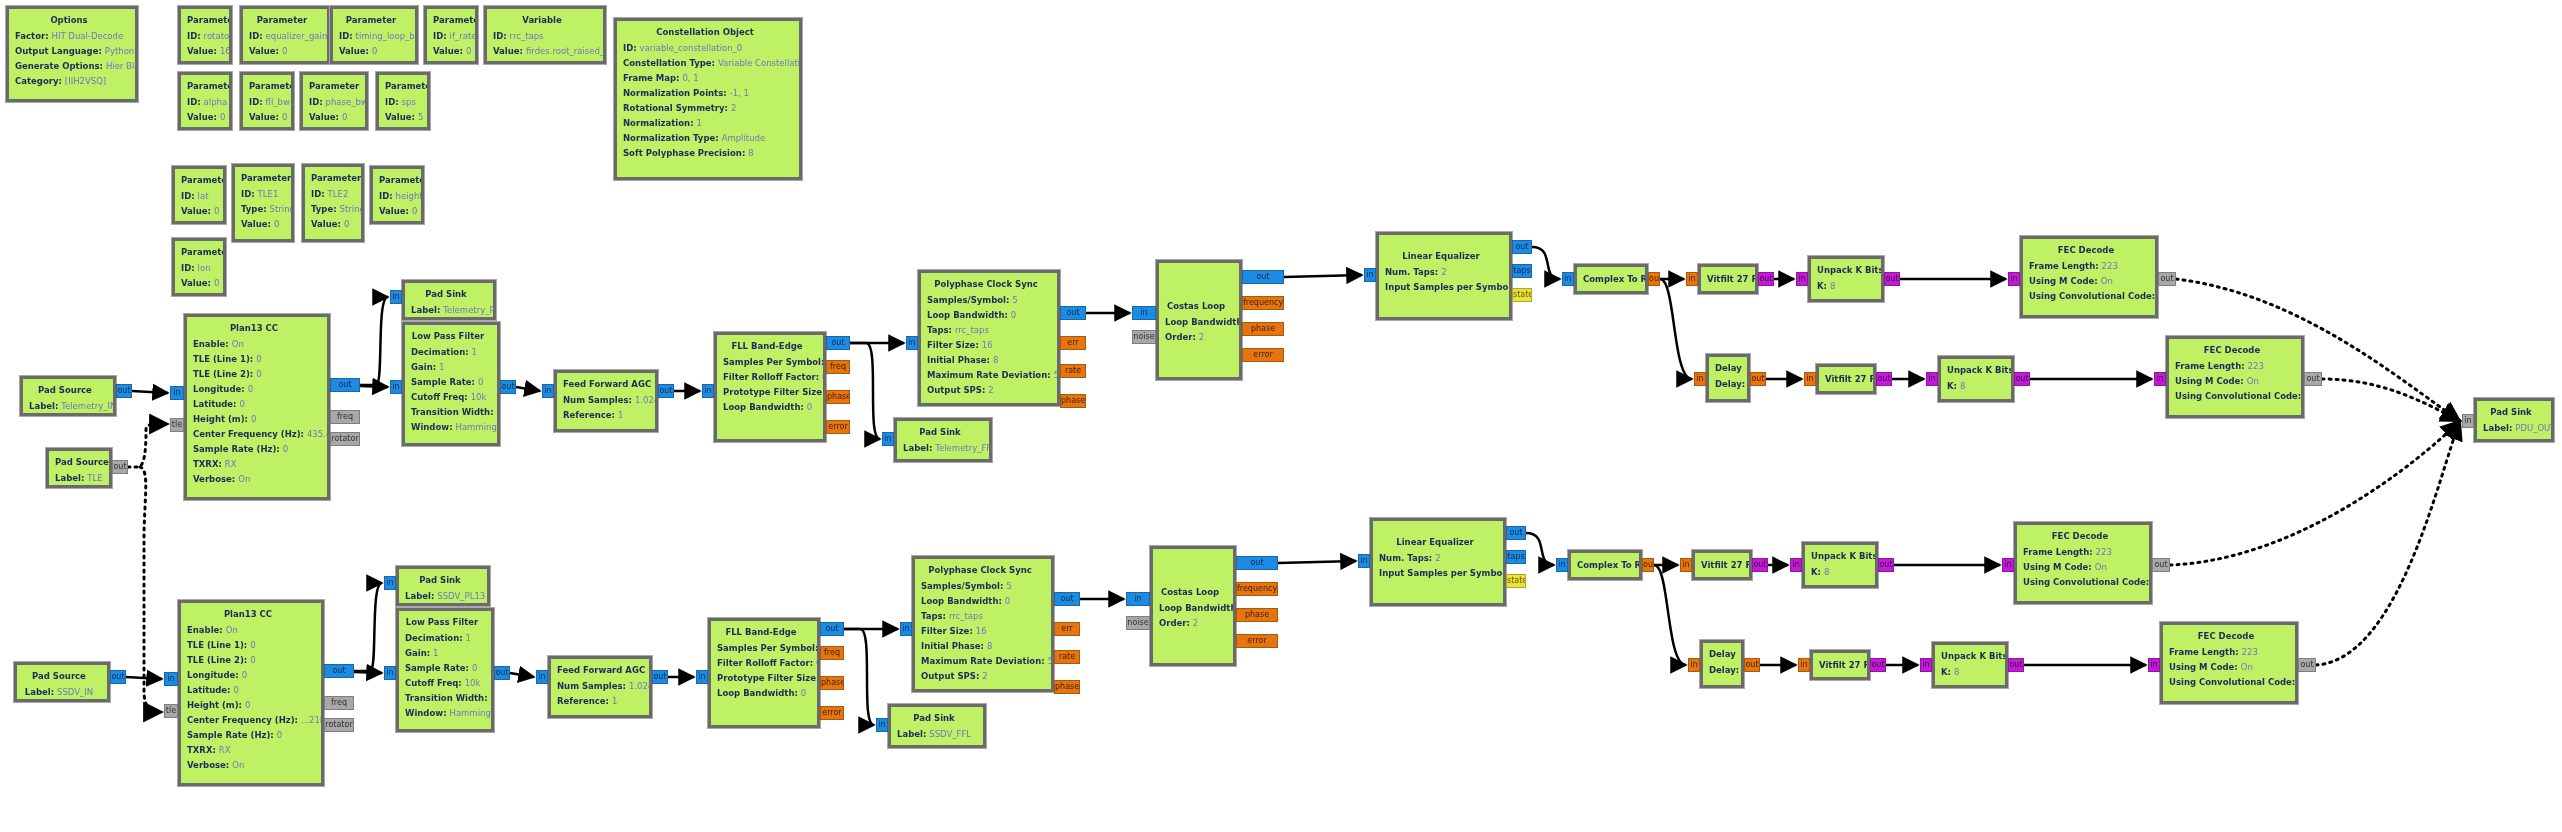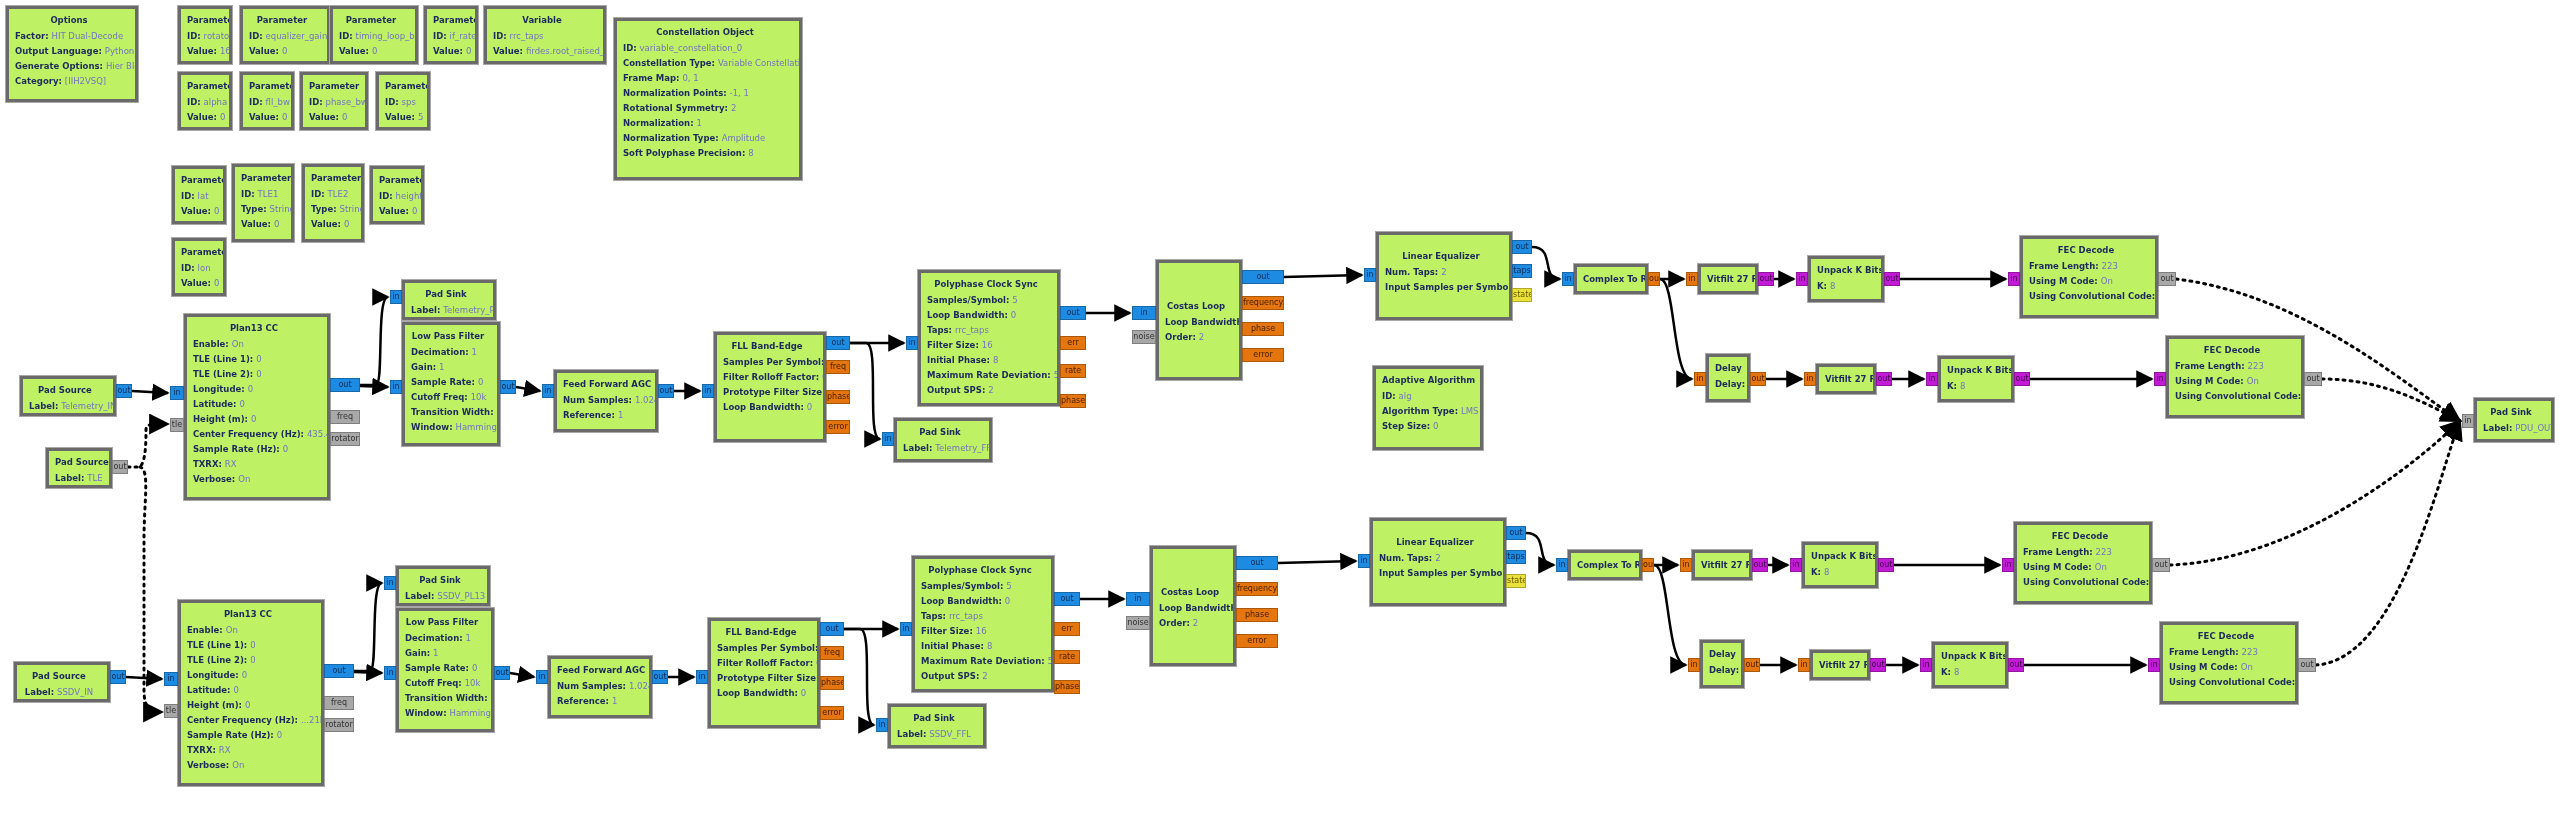--- a/index.html
+++ b/index.html
@@ -158,26 +158,20 @@
       <div class="title">Constellation Object</div>
       <div class="row"><span class="k">ID</span><span class="k">: </span><span class="v">variable_constellation_0</span></div>
       <div class="row"><span class="k">Constellation Type</span><span class="k">: </span><span class="v">Variable Constellation</span></div>
       <div class="row"><span class="k">Frame Map</span><span class="k">: </span><span class="v">0, 1</span></div>
       <div class="row"><span class="k">Normalization Points</span><span class="k">: </span><span class="v">-1, 1</span></div>
       <div class="row"><span class="k">Rotational Symmetry</span><span class="k">: </span><span class="v">2</span></div>
       <div class="row"><span class="k">Normalization</span><span class="k">: </span><span class="v">1</span></div>
       <div class="row"><span class="k">Normalization Type</span><span class="k">: </span><span class="v">Amplitude</span></div>
       <div class="row"><span class="k">Soft Polyphase Precision</span><span class="k">: </span><span class="v">8</span></div>
     </div>
-    <div class="blk" style="left: 1373px; top: 366px; width: 110px; height: 84px;">
-      <div class="title">Adaptive Algorithm</div>
-      <div class="row"><span class="k">ID</span><span class="k">: </span><span class="v">alg</span></div>
-      <div class="row"><span class="k">Algorithm Type</span><span class="k">: </span><span class="v">LMS</span></div>
-      <div class="row"><span class="k">Step Size</span><span class="k">: </span><span class="v">0</span></div>
-    </div>
     <div class="blk center" style="left: 46px; top: 448px; width: 66px; height: 40px;">
       <div class="title">Pad Source</div>
       <div class="row"><span class="k">Label</span><span class="k">: </span><span class="v">TLE</span></div>
     </div>
     <div class="port p-gray" style="left: 112px; top: 460px; width: 16px;">out</div>
     <div class="blk center" style="left: 20px; top: 376px; width: 96px; height: 40px;">
       <div class="title">Pad Source</div>
       <div class="row"><span class="k">Label</span><span class="k">: </span><span class="v">Telemetry_IN</span></div>
     </div>
     <div class="port p-blue" style="left: 116px; top: 384px; width: 16px;">out</div>

